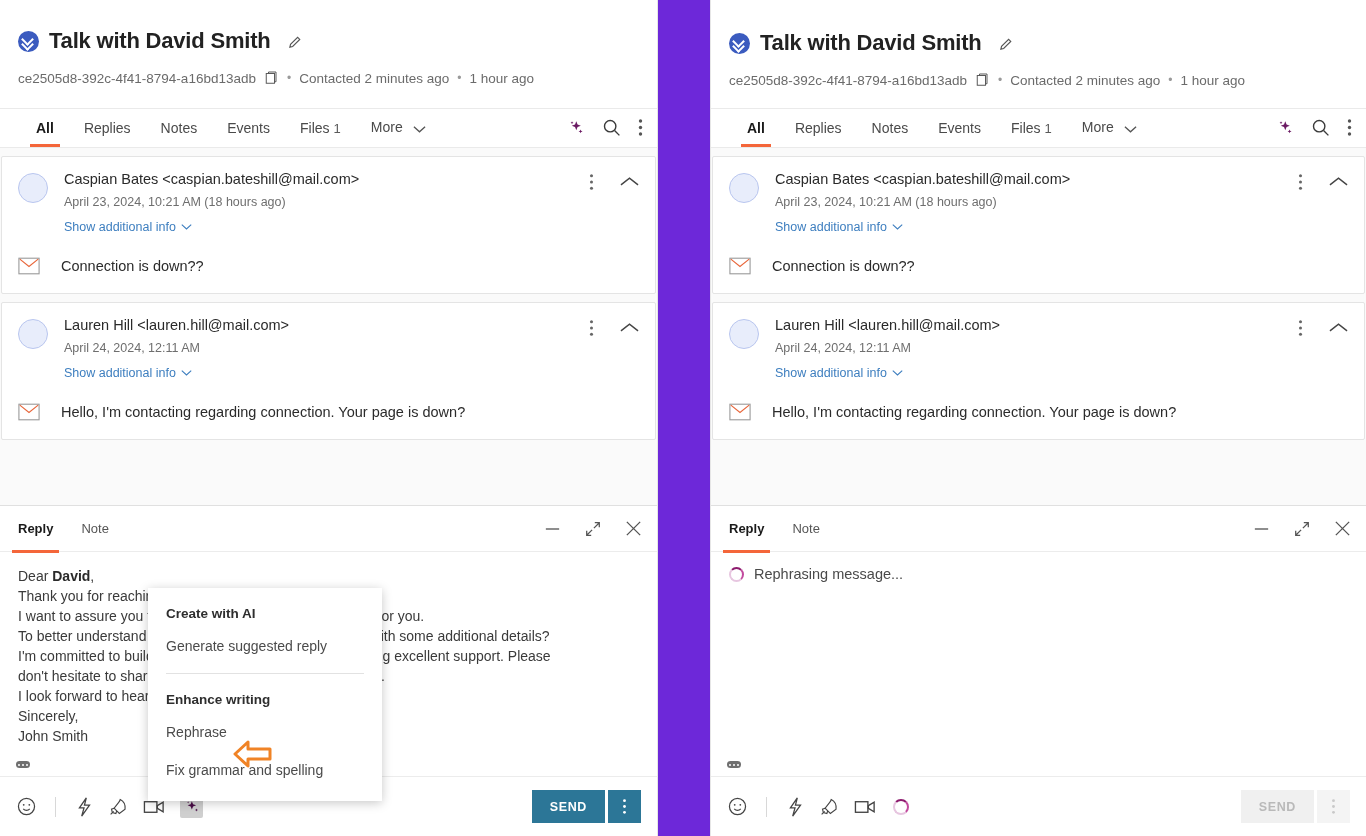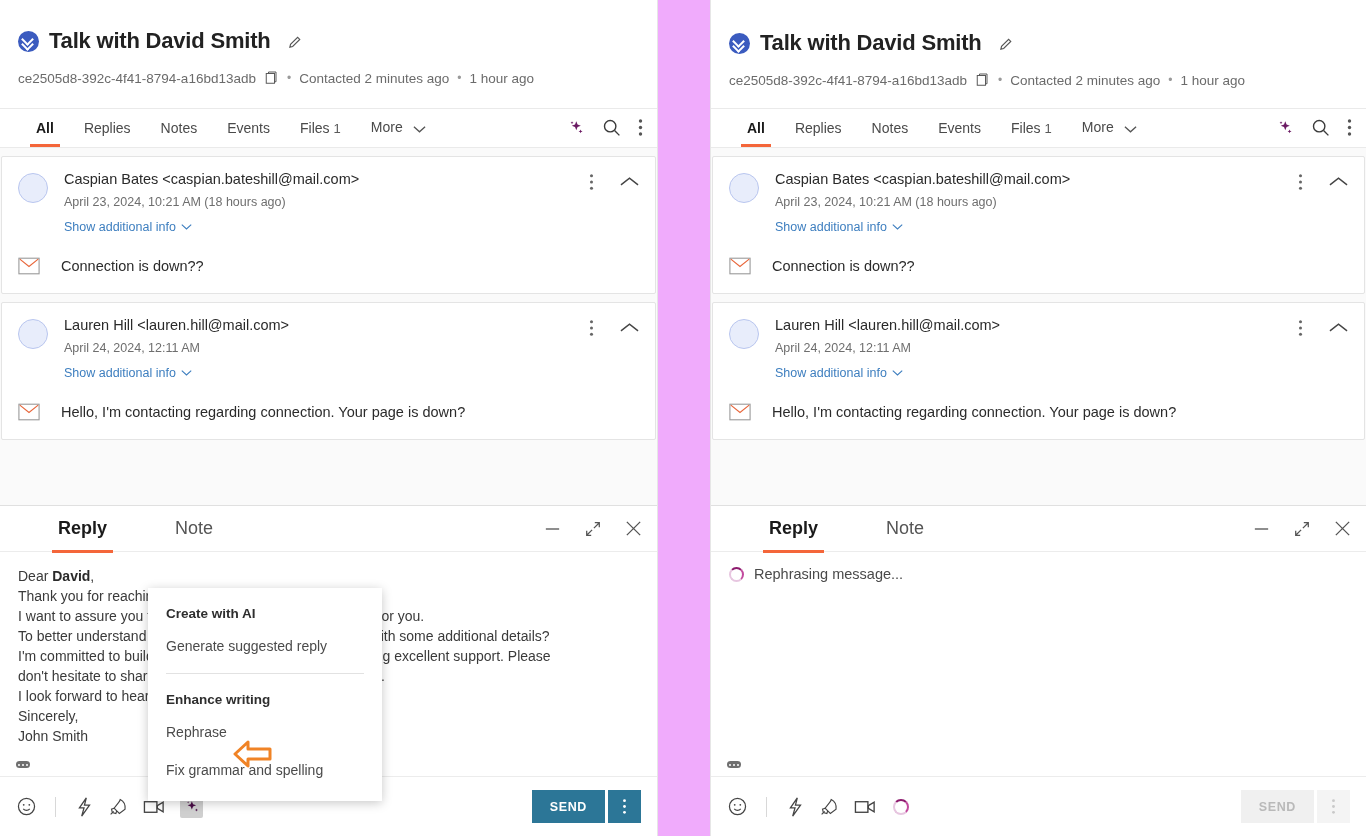--- a/index.html
+++ b/index.html
@@ -6,21 +6,21 @@
   html, body {
     margin: 0; padding: 0;
     width: 1366px; height: 836px;
     background: #ffffff;
     font-family: "Liberation Sans", sans-serif;
     overflow: hidden;
   }
   .stage {
     position: relative;
     width: 1366px; height: 836px;
-    background: #f0abfc;
+    background: #6d28d9;
   }
 
   
   .panel {
     position: absolute;
     top: 0;
     height: 836px;
     background: #ffffff;
     display: flex;
     flex-direction: column;
@@ -113,22 +113,22 @@
   .composer {
     background: #fff; border-top: 1px solid #e0e0e0;
     display: flex; flex-direction: column;
   }
   .composer-tabs {
     display: flex; align-items: center; height: 46px;
     padding: 0 14px 0 18px; border-bottom: 1px solid #ececec;
     position: relative;
   }
   .ctab {
-    font-size: 18px; color: #555; margin-right: 28px; cursor: pointer;
-    position: relative; height: 46px; display: flex; align-items: center; margin-left: 40px;
+    font-size: 13px; color: #555; margin-right: 28px; cursor: pointer;
+    position: relative; height: 46px; display: flex; align-items: center;
   }
   .ctab.active { color: #1a1a1a; font-weight: bold; }
   .ctab.active::after {
     content:""; position:absolute; left:-6px; right:-6px; bottom:-1px;
     height:3px; background:#f4663a;
   }
   .ctab-spacer { flex: 1; }
   .ctab-icons { display: flex; align-items: center; gap: 22px; }
   .composer-body {
     position: relative; padding: 14px 18px 0 18px;

